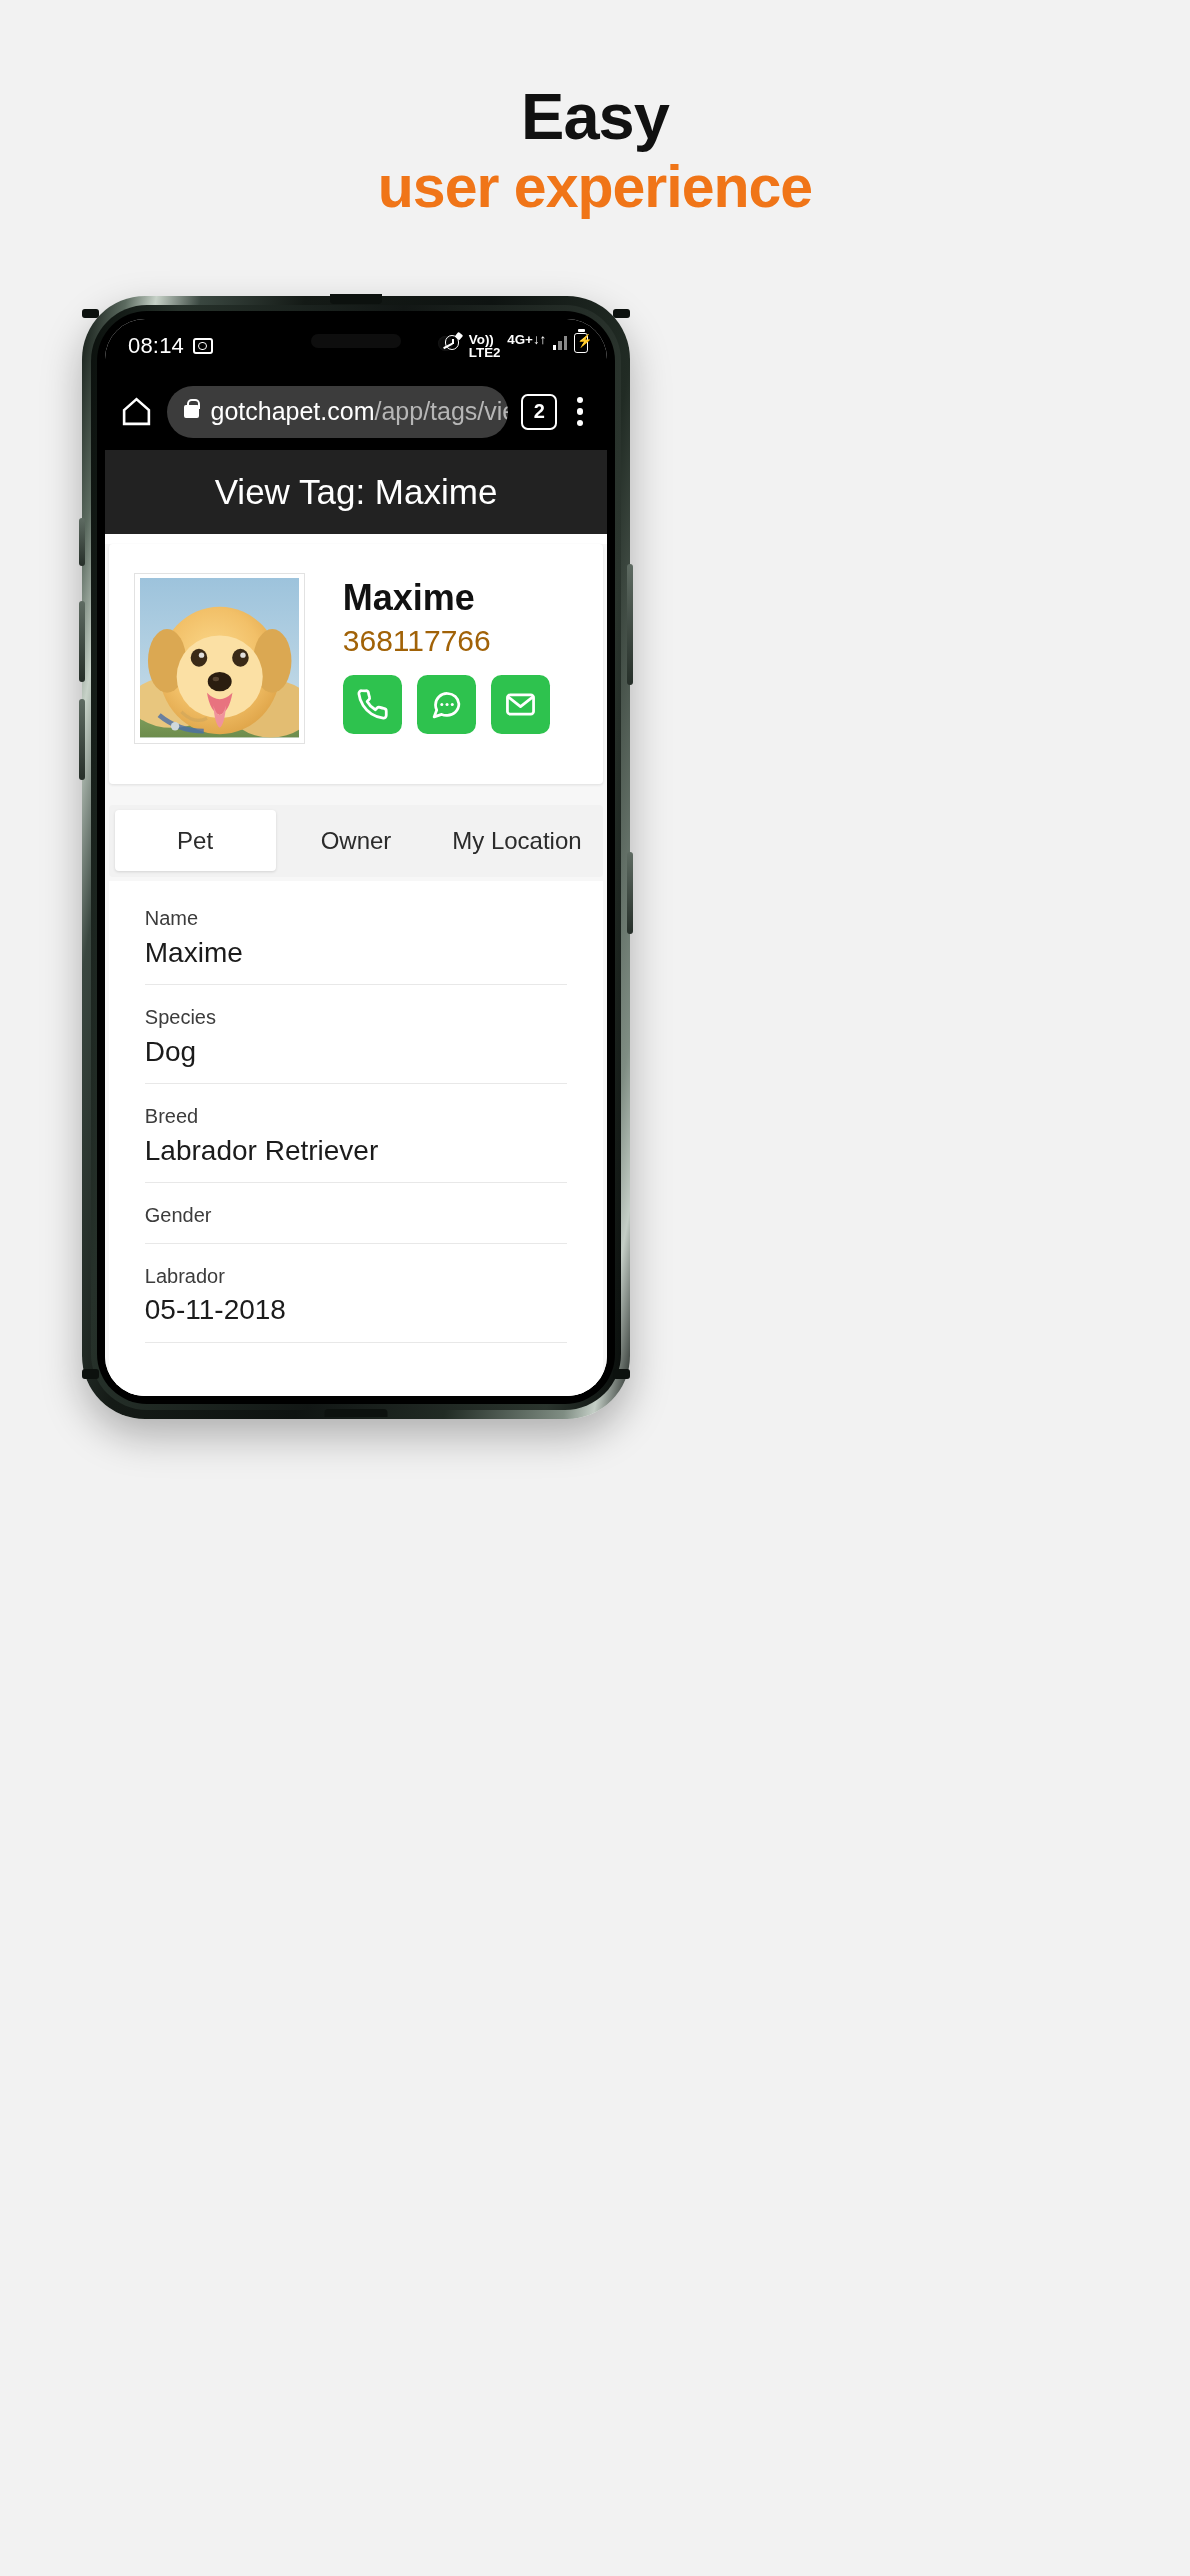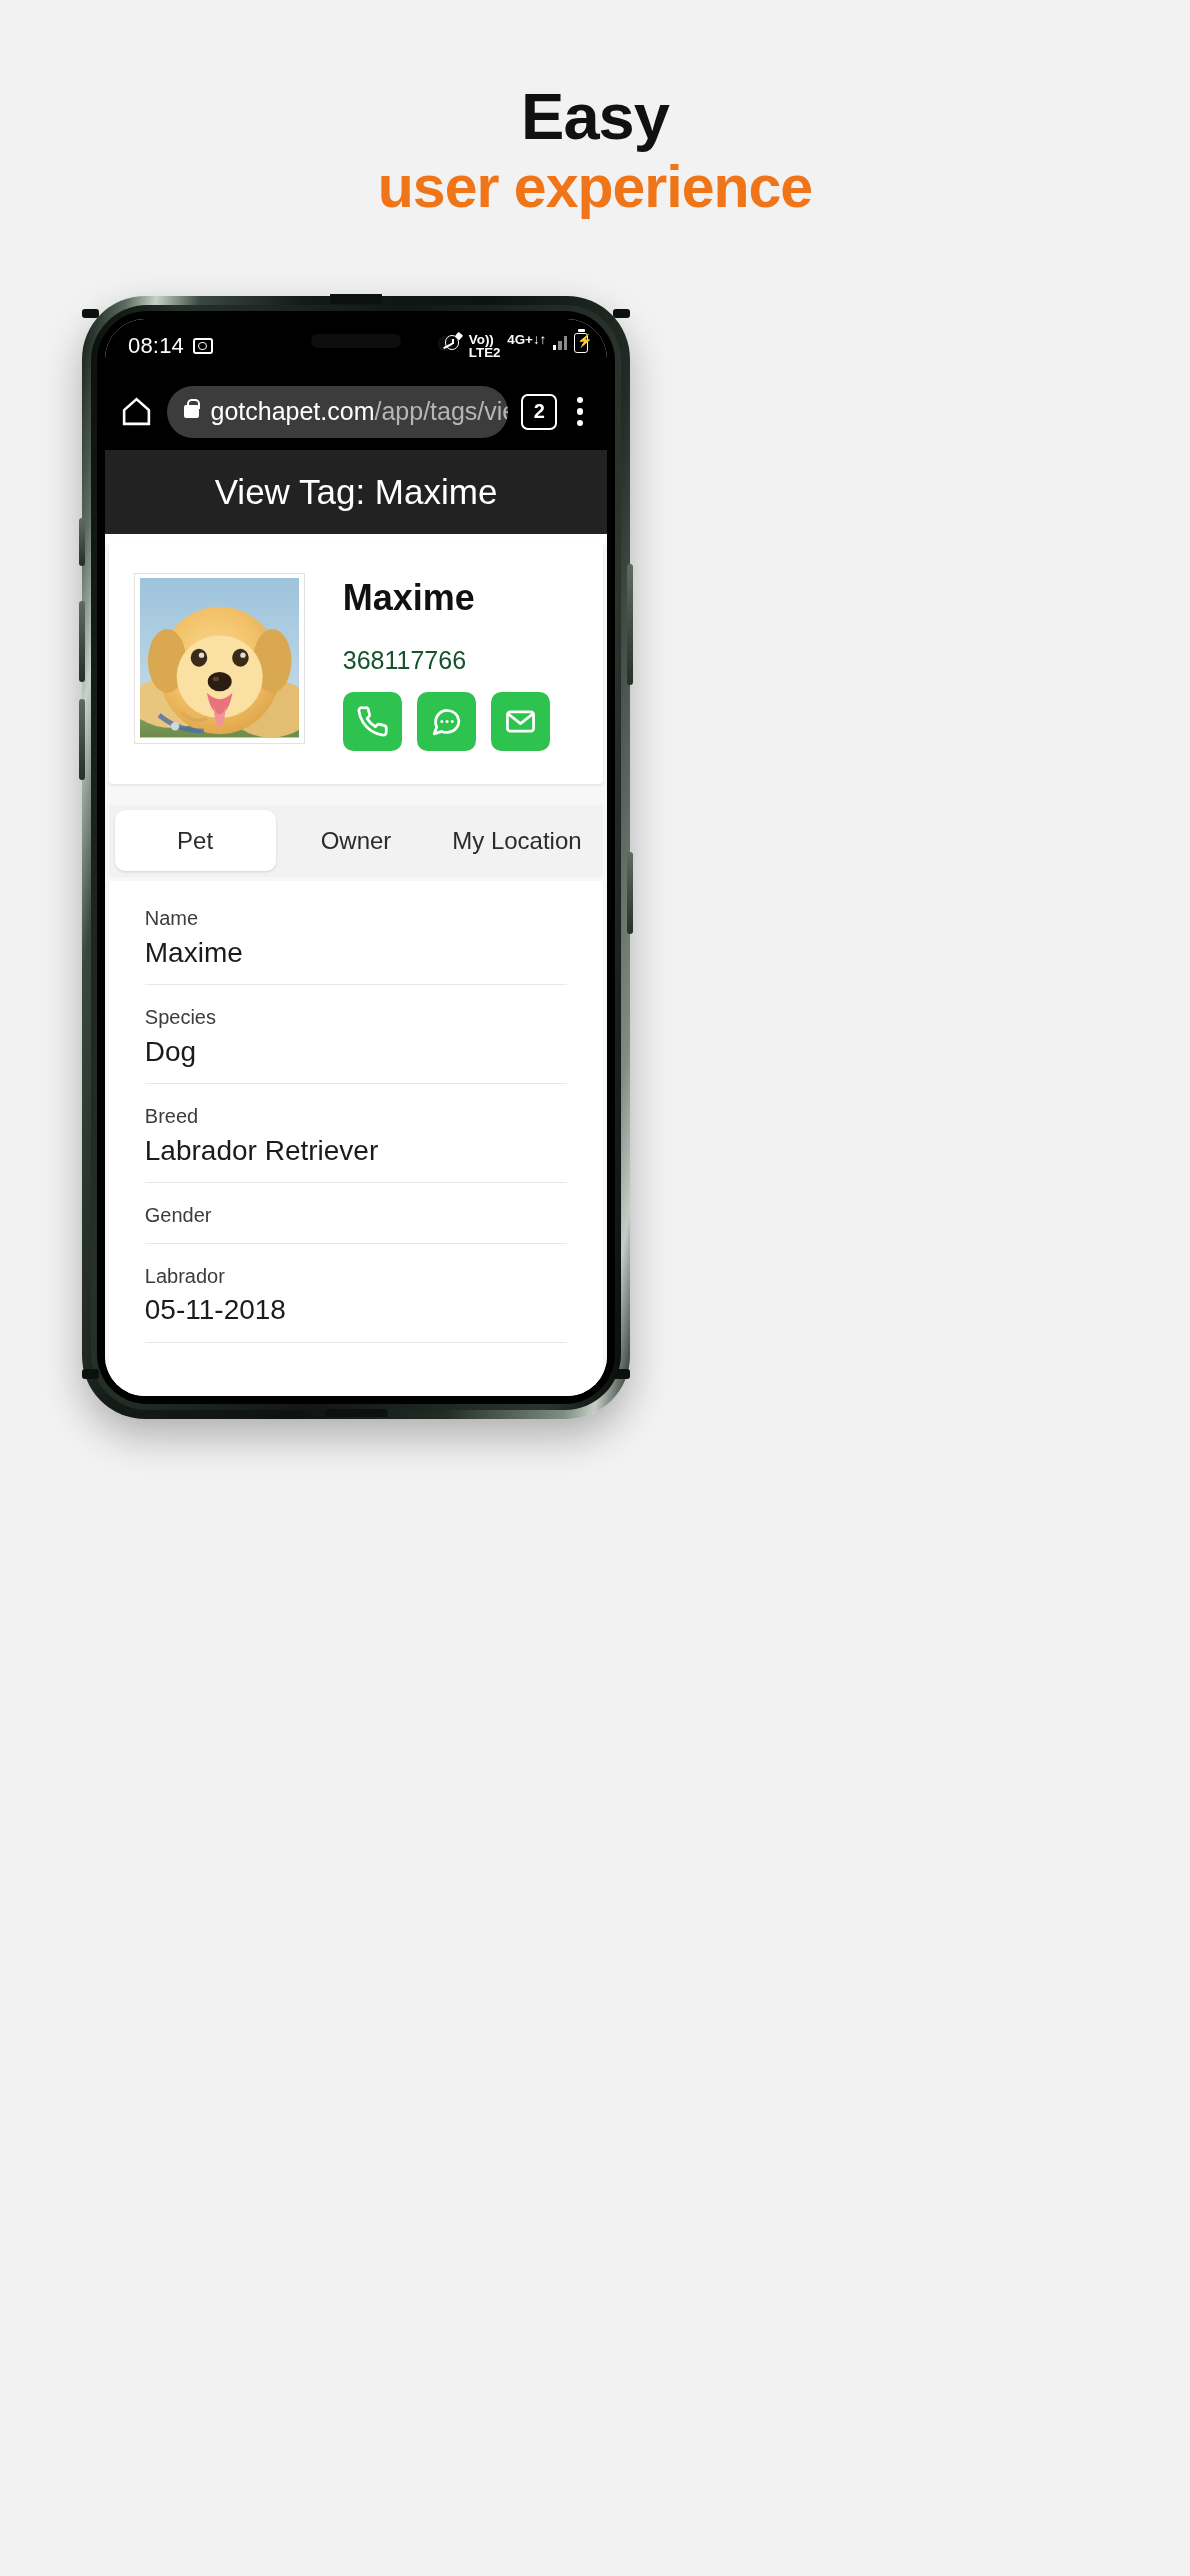--- a/index.html
+++ b/index.html
@@ -153,34 +153,34 @@
   .pet-photo {
     width: 171px; height: 171px; flex: none;
     border: 1.9px solid #e2e2e2; padding: 4.8px; background: #fff;
     position: relative; overflow: hidden;
   }
   .pet-photo .img { position: absolute; inset: 4.8px; overflow: hidden; }
   .pet-photo svg { width: 100%; height: 100%; display: block; }
 
   .profile-right { padding-left: 38px; padding-top: 5.8px; }
   .pet-name { font-size: 36px; font-weight: 700; color: #111; line-height: 1.1; }
-  .pet-id { font-size: 25px; color: #14532d; margin-top: 28px; }
+  .pet-id { font-size: 30px; color: #a16207; margin-top: 6px; }
   .actions { display: flex; gap: 15.3px; margin-top: 17px; }
   .act-btn {
     width: 59px; height: 59px; border-radius: 10.5px; background: #2ec24e;
     display: flex; align-items: center; justify-content: center;
   }
   .act-btn svg { width: 33px; height: 33px; }
 
   
   .tabs-wrap { margin: 21px 3.8px 0 3.8px; background: #f2f2f2; border-radius: 3.8px;
                display: flex; padding: 5.8px; }
   .tab {
     flex: 1; text-align: center; font-size: 24px; color: #2b2b2b;
-    padding: 16.3px 0; border-radius: 10px;
+    padding: 16.3px 0; border-radius: 4px;
   }
   .tab.active { background: #fff; box-shadow: 0 1px 2.9px rgba(0,0,0,0.13); }
 
   
   .fields { background: #fff; margin: 3.8px 3.8px 0 3.8px; padding: 5.8px 36px 38px 36px; }
   .field { padding: 21px 0 15.3px 0; border-bottom: 1px solid #e8e8e8; }
   .field:last-child { border-bottom: none; }
   .field-label { font-size: 20px; color: #3c3c3c; }
   .field-value { font-size: 28px; color: #1b1b1b; margin-top: 6.7px; }
 </style>

